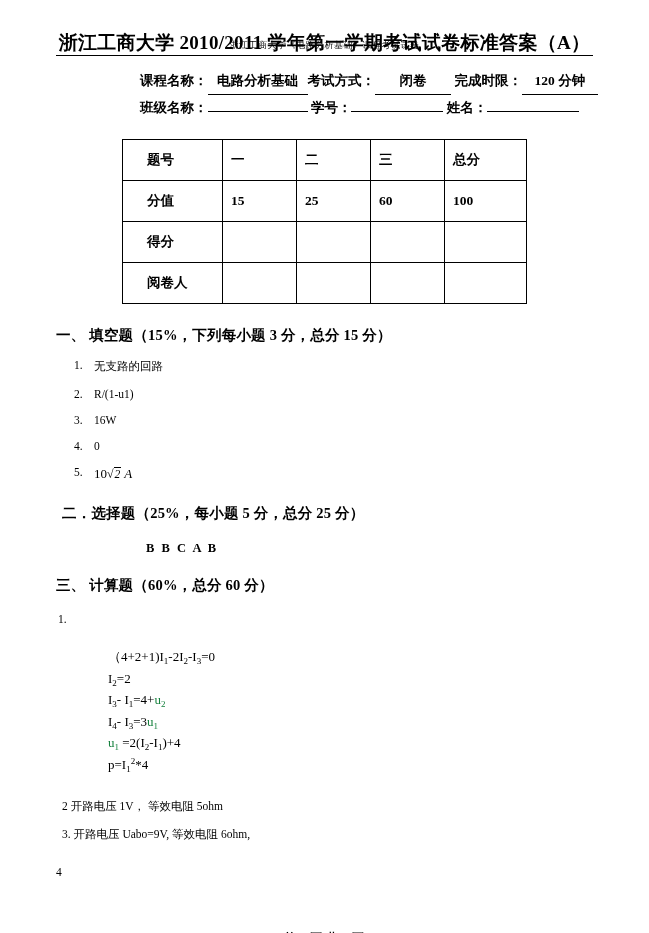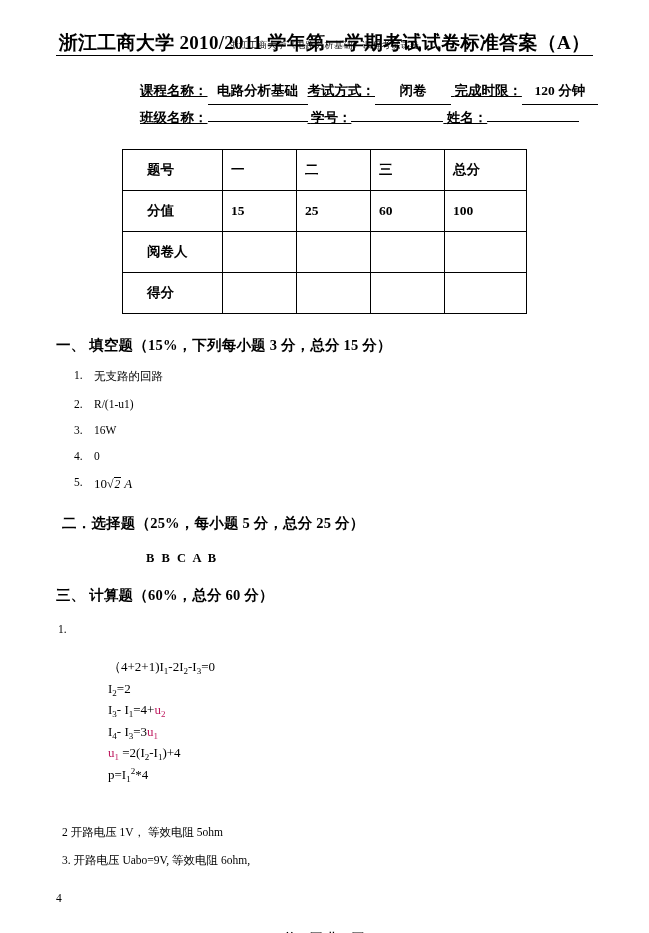--- a/index.html
+++ b/index.html
@@ -48,26 +48,25 @@
   }
   .doc-title {
     margin-top: 30px;
     text-align: center;
     font-size: 19px;
     font-weight: bold;
     letter-spacing: 0.3px;
     white-space: nowrap;
   }
   .meta-block {
-    margin-top: 22px;
+    margin-top: 12px;
     font-size: 13.5px;
     font-weight: bold;
     line-height: 26px;
     padding-left: 84px;
-    text-decoration: underline;
   }
   .meta-line { white-space: nowrap; }
   .u-line {
     display: inline-block;
     border-bottom: 1px solid #000;
     text-align: center;
     font-weight: bold;
   }
   .u-blank-1 { width: 100px; }
   .u-blank-2 { width: 92px; }
@@ -139,23 +138,23 @@
   .eqs {
     margin-top: 22px;
     padding-left: 52px;
     font-size: 13px;
     line-height: 19.5px;
     font-family: "Liberation Serif", "DejaVu Serif", serif;
   }
   .eqs .row { white-space: nowrap; }
   sub { font-size: 9px; vertical-align: baseline; position: relative; top: 3px; }
   sup { font-size: 9px; vertical-align: baseline; position: relative; top: -5px; }
-  .blue { color: #be185d; }
+  .blue { color: #15803d; }
   .tail {
-    margin-top: 36px;
+    margin-top: 20px;
     font-size: 11.5px;
     line-height: 20px;
     padding-left: 6px;
   }
   .tail .t-row { margin-top: 8px; }
   .lone-4 {
     margin-top: 22px;
     padding-left: 0px;
     font-size: 11.5px;
   }
@@ -201,28 +200,28 @@
         <td class="c4">总分</td>
       </tr>
       <tr>
         <td class="c0">分值</td>
         <td class="c1">15</td>
         <td class="c2">25</td>
         <td class="c3">60</td>
         <td class="c4">100</td>
       </tr>
       <tr>
-        <td class="c0">阅卷人</td>
+        <td class="c0">得分</td>
         <td class="c1"></td>
         <td class="c2"></td>
         <td class="c3"></td>
         <td class="c4"></td>
       </tr>
       <tr>
-        <td class="c0">得分</td>
+        <td class="c0">阅卷人</td>
         <td class="c1"></td>
         <td class="c2"></td>
         <td class="c3"></td>
         <td class="c4"></td>
       </tr>
     </tbody>
   </table>
 
   <div class="section-head">一、 填空题（15%，下列每小题 3 分，总分 15 分）</div>
 

